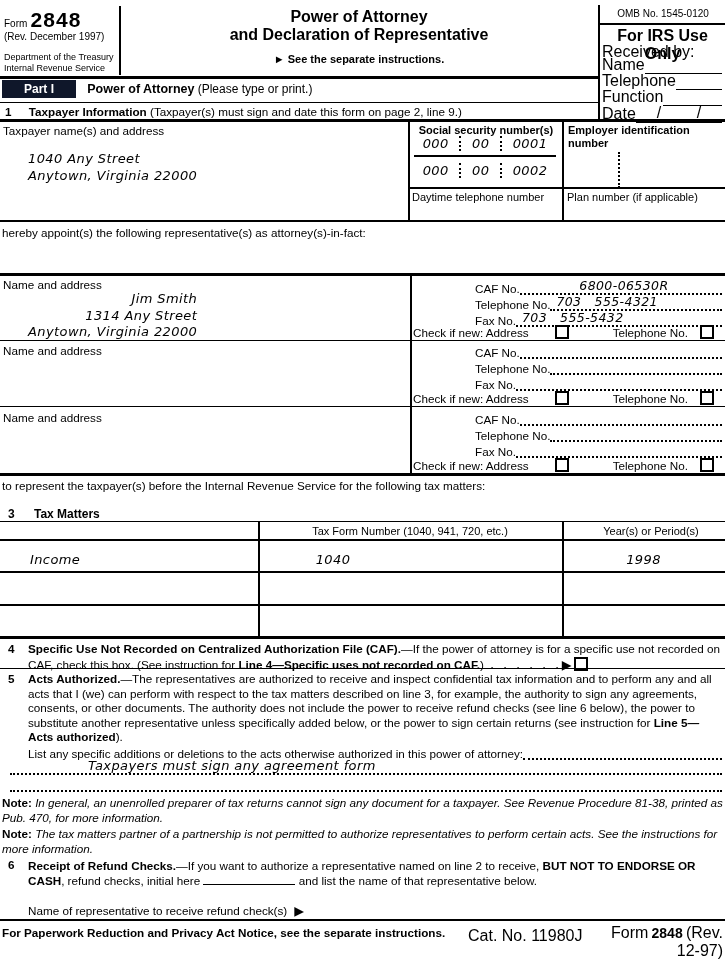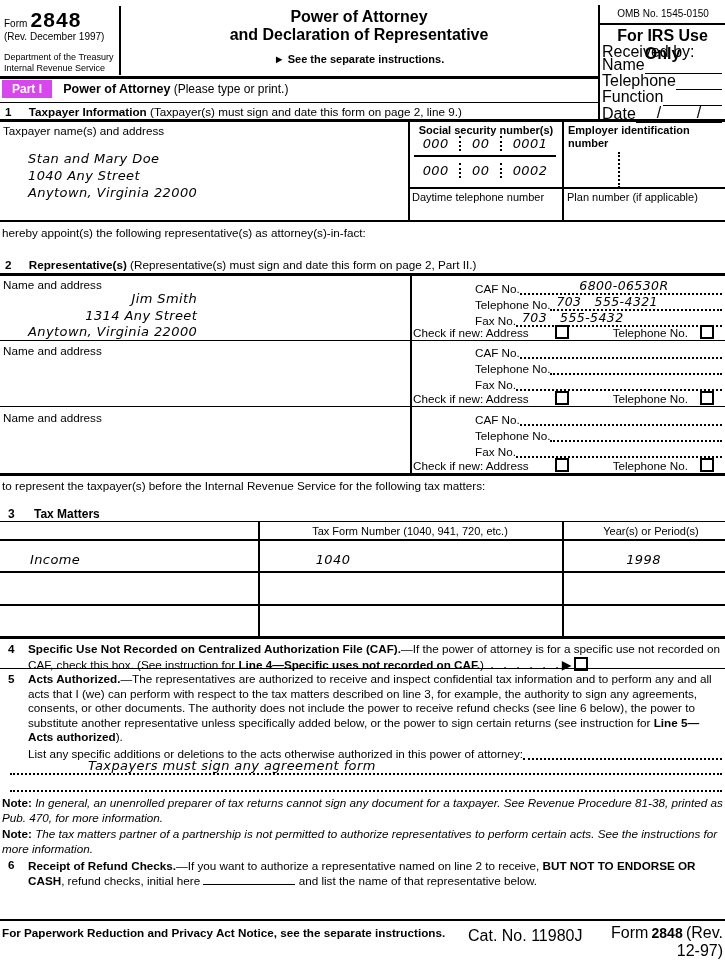--- a/index.html
+++ b/index.html
@@ -43,21 +43,21 @@
   <div class="vl" style="left:119px;top:6px;height:69px;"></div>
 
   <div class="abs" style="left:128px;top:8px;width:462px;text-align:center;">
     <div class="b" style="font-size:16px;">Power of Attorney</div>
     <div class="b" style="font-size:16px;">and Declaration of Representative</div>
     <div class="b s11" style="margin-top:9px;">► See the separate instructions.</div>
   </div>
   <div class="hl" style="left:0;top:76px;width:598px;height:3px;"></div>
 
   <div class="vl" style="left:598px;top:5px;height:117px;"></div>
-  <div class="abs small" style="left:602px;top:8px;width:122px;text-align:center;">OMB No. 1545-0150</div>
+  <div class="abs small" style="left:602px;top:8px;width:122px;text-align:center;">OMB No. 1545-0120</div>
   <div class="hl" style="left:598px;top:23px;width:127px;height:2px;"></div>
   <div class="abs b s105" style="left:600px;top:27px;width:125px;text-align:center;">For IRS Use Only</div>
   <div class="abs s105" style="left:602px;top:43px;">Received by:</div>
   <div class="abs fieldrow s105" style="left:602px;top:56px;width:120px;">
     <span>Name</span>
     <span class="ulfill"></span>
   </div>
   <div class="abs fieldrow s105" style="left:602px;top:72px;width:120px;">
     <span>Telephone</span>
     <span class="ulfill"></span>
@@ -65,36 +65,35 @@
   <div class="abs fieldrow s105" style="left:602px;top:88px;width:120px;">
     <span>Function</span>
     <span class="ulfill"></span>
   </div>
   <div class="abs fieldrow s105" style="left:602px;top:104px;width:120px;">
     <span>Date</span>
     <span class="ulfill" style="text-align:center;">/&nbsp;&nbsp;&nbsp;&nbsp;&nbsp;&nbsp;&nbsp;&nbsp;/</span>
   </div>
 
   <div class="abs" style="left:2px;top:82px;">
-    <span class="b" style="background:#d946ef;color:#fff;font-size:12px;padding:2px 10px;">Part I</span>
+    <span class="b" style="background:#0f172a;color:#fff;font-size:12px;padding:2px 22px;">Part I</span>
     <span class="b" style="font-size:12.5px;margin-left:8px;">Power of Attorney</span>
     <span style="font-size:12px;">(Please type or print.)</span>
   </div>
   <div class="hl" style="left:0;top:102px;width:598px;height:1px;"></div>
 
   <div class="abs" style="left:5px;top:105px;">
     <span class="b" style="margin-right:14px;">1</span>
     <span class="b">Taxpayer Information</span>
     <span>(Taxpayer(s) must sign and date this form on page 2, line 9.)</span>
   </div>
   <div class="hl" style="left:0;top:119px;width:725px;height:3px;"></div>
 
   <div class="abs" style="left:3px;top:124px;">Taxpayer name(s) and address</div>
   <div class="abs hand" style="left:28px;top:150px;line-height:17px;">
-    <div>Stan and Mary Doe</div>
     <div>1040 Any Street</div>
     <div>Anytown, Virginia 22000</div>
   </div>
   <div class="vl" style="left:408px;top:122px;height:99px;"></div>
   <div class="vl" style="left:562px;top:122px;height:99px;"></div>
   <div class="abs b s11" style="left:410px;top:124px;width:152px;text-align:center;">Social security number(s)</div>
   <div class="abs ssnrow" style="left:412px;top:136px;width:146px;">
     <span class="hand">000</span>
     <span class="dotsep"></span>
     <span class="hand">00</span>
@@ -111,25 +110,20 @@
   </div>
   <div class="abs b s11" style="left:568px;top:124px;width:130px;line-height:13px;">Employer identification number</div>
   <div class="dvl" style="left:618px;top:152px;height:36px;"></div>
   <div class="hl" style="left:408px;top:187px;width:317px;height:2px;"></div>
   <div class="abs s11" style="left:412px;top:191px;">Daytime telephone number</div>
   <div class="abs s11" style="left:567px;top:191px;">Plan number (if applicable)</div>
   <div class="hl" style="left:0;top:220px;width:725px;height:2px;"></div>
 
   <div class="abs" style="left:2px;top:226px;">hereby appoint(s) the following representative(s) as attorney(s)-in-fact:</div>
 
-  <div class="abs" style="left:5px;top:258px;">
-    <span class="b" style="margin-right:14px;">2</span>
-    <span class="b">Representative(s)</span>
-    <span>(Representative(s) must sign and date this form on page 2, Part II.)</span>
-  </div>
   <div class="hl" style="left:0;top:273px;width:725px;height:3px;"></div>
 
   <div class="vl" style="left:410px;top:276px;height:198px;"></div>
 
   <div class="abs" style="left:3px;top:278px;">Name and address</div>
   <div class="abs hand" style="left:28px;top:291px;line-height:16.5px;text-align:right;">
     <div>Jim Smith</div>
     <div>1314 Any Street</div>
     <div>Anytown, Virginia 22000</div>
   </div>
@@ -246,20 +240,25 @@
   </div>
   <div class="abs p" style="left:2px;top:827px;width:721px;">
     <span class="b">Note:</span>
     <span class="i">The tax matters partner of a partnership is not permitted to authorize representatives to perform certain acts. See the instructions for more information.</span>
   </div>
 
   <div class="abs b" style="left:8px;top:858px;">6</div>
   <div class="abs p" style="left:28px;top:858px;width:695px;line-height:15px;">
     <span class="b">Receipt of Refund Checks.</span><span>—If you want to authorize a representative named on line 2 to receive, </span><span class="b">BUT NOT TO ENDORSE OR CASH</span><span>, refund checks, initial here </span><span class="blank-initial"></span><span> and list the name of that representative below.</span>
   </div>
+  <div class="abs" style="left:28px;top:904px;">
+    <span>Name of representative to receive refund check(s)</span>
+    <span class="b" style="margin-left:4px;">▶</span>
+    <span style="display:inline-block;width:300px;"></span>
+  </div>
   <div class="hl" style="left:0;top:919px;width:725px;height:2px;"></div>
 
   <div class="abs b" style="left:2px;top:926px;">For Paperwork Reduction and Privacy Act Notice, see the separate instructions.</div>
   <div class="abs s105" style="left:468px;top:927px;">Cat. No. 11980J</div>
   <div class="abs" style="left:595px;top:924px;width:128px;text-align:right;">
     <span class="s105">Form</span>
     <span class="b" style="font-size:14px;">2848</span>
     <span class="s105">(Rev. 12-97)</span>
   </div>
 

